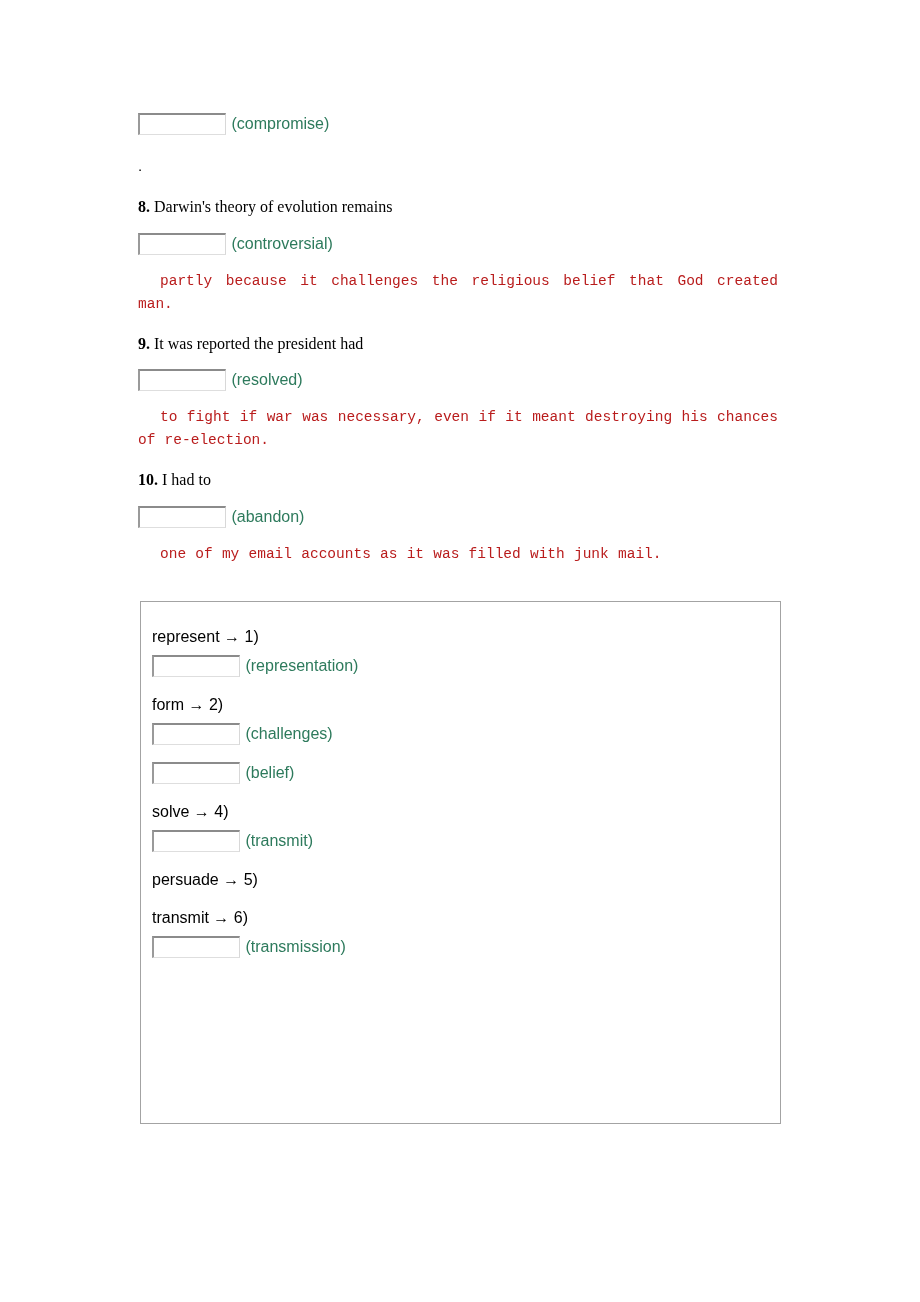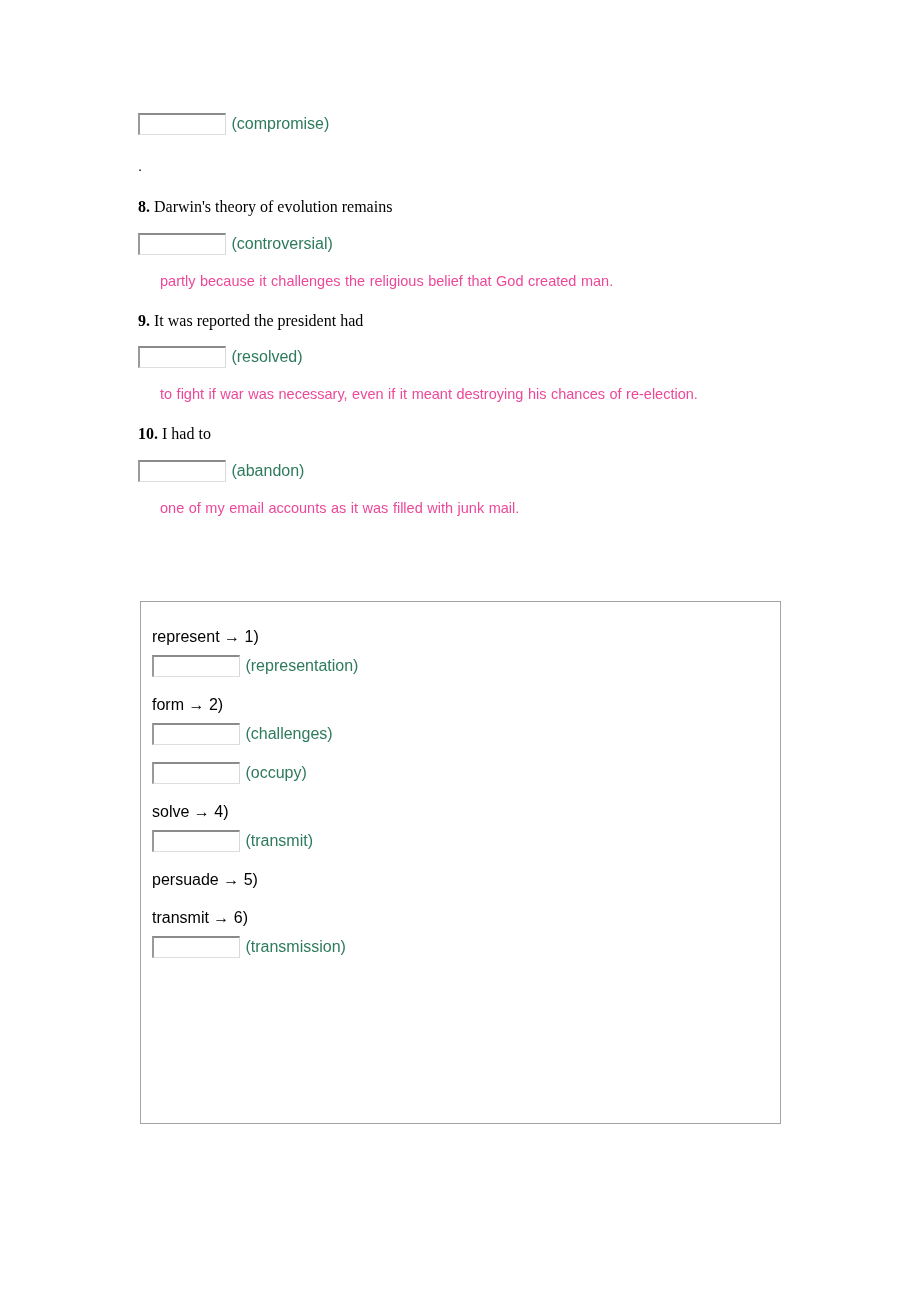--- a/index.html
+++ b/index.html
@@ -65,24 +65,24 @@
     line-height: 20px;
     color: #000;
     white-space: nowrap;
   }
   .q-num {
     font-weight: bold;
   }
 
   
   .sentence {
-    font-family: Liberation Sans, sans-serif;
+    font-family: Liberation Mono, monospace;
     font-size: 14.5px;
     line-height: 23px;
-    color: #ec4899;
+    color: #b91c1c;
     text-align: justify;
     text-indent: 22px;
     width: 640px;
     word-spacing: 0.5px;
   }
 
   .lone-dot {
     font-family: "Liberation Sans", sans-serif;
     font-size: 15px;
     line-height: 16px;
@@ -219,21 +219,21 @@
         </div>
         <div class="blank-row">
           <input class="blank" type="text" value="" style="">
           <span class="hint">(challenges)</span>
         </div>
       </div>
 
       <div class="pair">
         <div class="blank-row">
           <input class="blank" type="text" value="" style="">
-          <span class="hint">(occupy)</span>
+          <span class="hint">(belief)</span>
         </div>
       </div>
 
       <div class="pair">
         <div class="pair-word">
           <span>solve</span>
           <span class="arrow">→</span>
           <span>4)</span>
         </div>
         <div class="blank-row">

